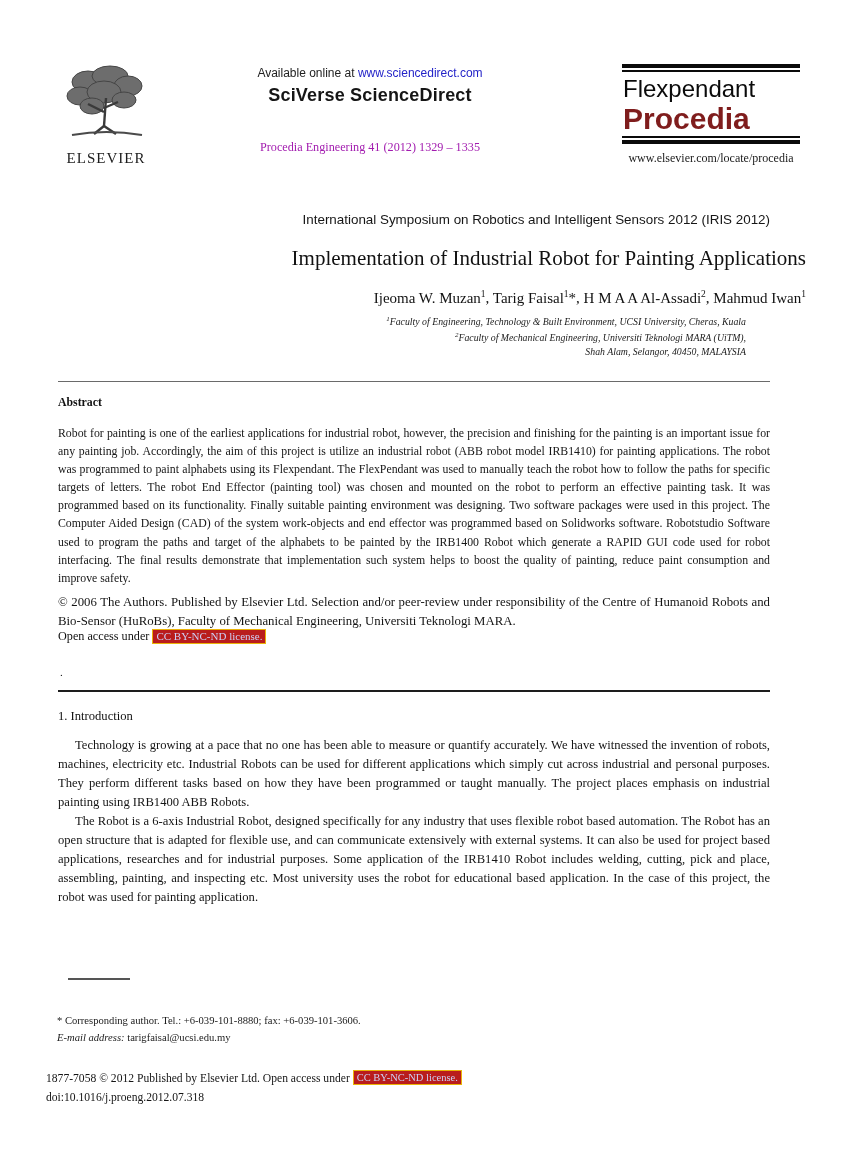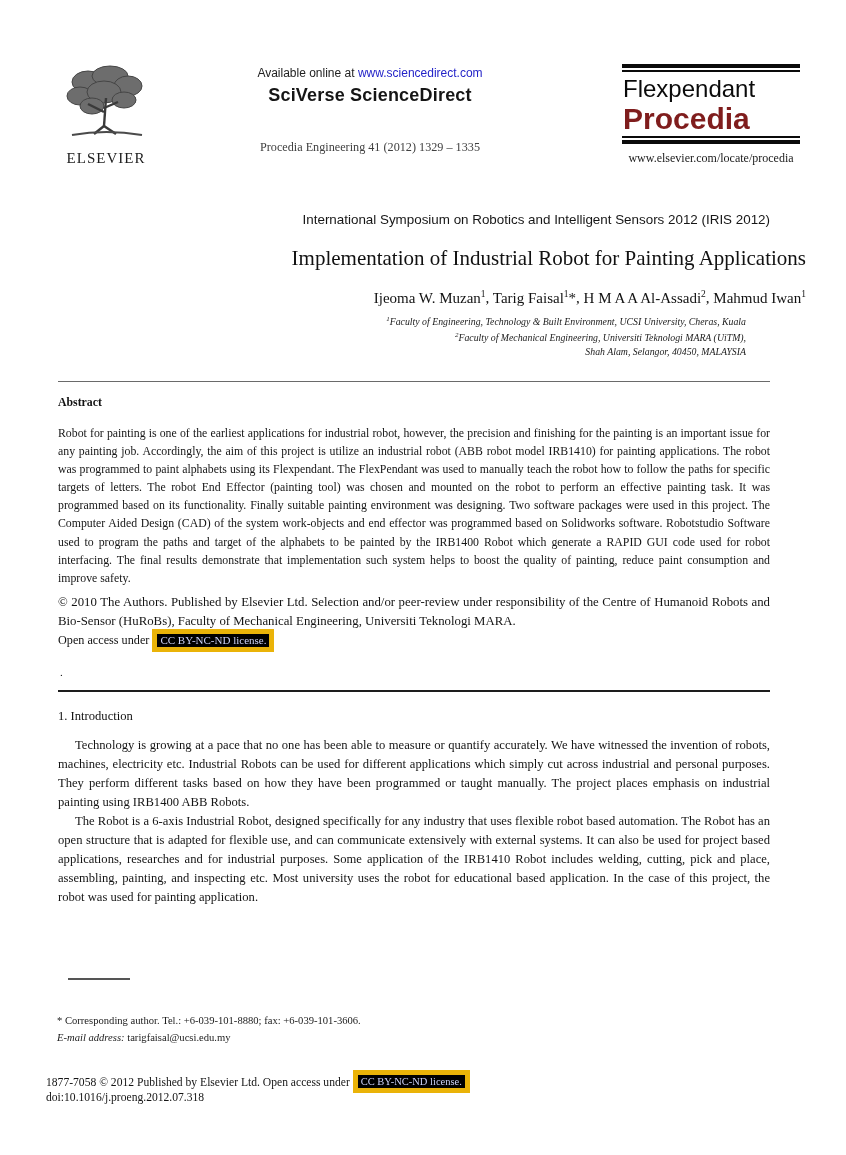--- a/index.html
+++ b/index.html
@@ -14,21 +14,21 @@
   .justify{text-align:justify;}
   a{text-decoration:none;}
 
   
   .elsevier-block{left:52px; top:64px; width:108px; text-align:center;}
   .elsevier-name{font-size:15px; letter-spacing:1px; color:#1c1c1c; margin-top:2px;}
   .header-center{left:190px; top:66px; width:360px; text-align:center;}
   .avail-line{font-size:12px; color:#222;}
   .link-blue{color:#2323c8;}
   .sciverse{font-size:18px; font-weight:bold; color:#151515; margin-top:5px; letter-spacing:.2px;}
-  .journal-ref{font-size:12.2px; margin-top:34px; color:#404040;}
+  .journal-ref{font-size:12.2px; margin-top:34px; color:#a21caf;}
 
   .eng-logo{left:622px; top:64px; width:178px;}
   .bar-thick{height:4px; background:#0a0a0a;}
   .bar-thin{height:2px; background:#0a0a0a; margin-top:2px;}
   .eng-line1{font-family:"Liberation Sans",sans-serif; font-size:24px; font-weight:400; color:#0a0a0a; line-height:27px; margin-top:3px; padding-left:1px;}
   .eng-line2{font-family:"Liberation Sans",sans-serif; font-size:30px; font-weight:bold; color:#7f1d1d; line-height:33px; padding-left:1px; margin-bottom:1px;}
   .eng-url{font-size:12px; text-align:center; margin-top:7px; color:#1a1a1a;}
 
   
   .conference{left:58px; top:212px; width:712px; font-size:13.4px; color:#161616;}
@@ -38,22 +38,22 @@
   .affiliations{left:100px; top:313px; width:646px; font-style:italic; font-size:9.8px; line-height:13.5px; color:#1a1a1a;}
   .affiliations sup{font-size:7px; font-style:italic;}
 
   .rule-1{left:58px; top:381px; width:712px; height:1px; background:#6a6a6a;}
   .abstract-heading{left:58px; top:395px; font-size:11.8px; font-weight:bold;}
   .abstract-body{left:58px; top:424px; width:712px; font-size:11.8px; line-height:18.1px; color:#151515;}
 
   .copyright{left:58px; top:593px; width:712px; font-size:12.8px; line-height:18.5px; color:#141414;}
   .open-access{left:58px; top:629px; width:712px; font-size:12.2px;}
   .license-box{
-    display:inline-block; background:#000000; color:#cdd2f8;
-    border:5px solid #eab308; padding:0 3px; line-height:13px; font-size:11px;
+    display:inline-block; background:#b91c1c; color:#cdd2f8;
+    border:1px solid #eab308; padding:0 3px; line-height:13px; font-size:11px;
   }
   .keywords{left:58px; top:649px; width:712px; font-size:10.6px; color:#161616;}
   .keywords .kw-label{font-style:italic; font-size:12.6px;}
   .stray-dot{left:60px; top:666px; font-size:11px;}
 
   .rule-2{left:58px; top:690px; width:712px; height:2px; background:#1d1d1d;}
 
   .intro-heading{left:58px; top:709px; font-size:12.6px; font-weight:normal;}
   .intro-body{left:58px; top:736px; width:712px; font-size:12.6px; line-height:19px; color:#141414;}
   .intro-body p{margin:0; text-indent:17px;}
@@ -123,21 +123,21 @@
     <div><sup>1</sup><span>Faculty of Engineering, Technology &amp; Built Environment, UCSI University, Cheras, Kuala</span></div>
     <div><sup>2</sup><span>Faculty of Mechanical Engineering, Universiti Teknologi MARA (UiTM),</span></div>
     <div><span>Shah Alam, Selangor, 40450, MALAYSIA</span></div>
   </div>
 
   <div class="abs rule-1"></div>
 
   <div class="abs abstract-heading">Abstract</div>
   <div class="abs abstract-body justify">Robot for painting is one of the earliest applications for industrial robot, however, the precision and finishing for the painting is an important issue for any painting job. Accordingly, the aim of this project is utilize an industrial robot (ABB robot model IRB1410) for painting applications. The robot was programmed to paint alphabets using its Flexpendant. The FlexPendant was used to manually teach the robot how to follow the paths for specific targets of letters. The robot End Effector (painting tool) was chosen and mounted on the robot to perform an effective painting task. It was programmed based on its functionality. Finally suitable painting environment was designing. Two software packages were used in this project. The Computer Aided Design (CAD) of the system work-objects and end effector was programmed based on Solidworks software. Robotstudio Software used to program the paths and target of the alphabets to be painted by the IRB1400 Robot which generate a RAPID GUI code used for robot interfacing. The final results demonstrate that implementation such system helps to boost the quality of painting, reduce paint consumption and improve safety.</div>
 
-  <div class="abs copyright justify">© 2010 The Authors. Published by Elsevier Ltd. Selection and/or peer-review under responsibility of the Centre of Humanoid Robots and Bio-Sensor (HuRoBs), Faculty of Mechanical Engineering, Universiti Teknologi MARA.</div>
+  <div class="abs copyright justify">© 2006 The Authors. Published by Elsevier Ltd. Selection and/or peer-review under responsibility of the Centre of Humanoid Robots and Bio-Sensor (HuRoBs), Faculty of Mechanical Engineering, Universiti Teknologi MARA.</div>
   <div class="abs open-access"><span>Open access under </span><a href="#" class="license-box">CC BY-NC-ND license.</a></div>
   <div class="abs stray-dot">.</div>
 
   <div class="abs rule-2"></div>
 
   <div class="abs intro-heading">1. Introduction</div>
   <div class="abs intro-body justify">
     <p>Technology is growing at a pace that no one has been able to measure or quantify accurately. We have witnessed the invention of robots, machines, electricity etc. Industrial Robots can be used for different applications which simply cut across industrial and personal purposes. They perform different tasks based on how they have been programmed or taught manually. The project places emphasis on industrial painting using IRB1400 ABB Robots.</p>
     <p>The Robot is a 6-axis Industrial Robot, designed specifically for any industry that uses flexible robot based automation. The Robot has an open structure that is adapted for flexible use, and can communicate extensively with external systems. It can also be used for project based applications, researches and for industrial purposes. Some application of the IRB1410 Robot includes welding, cutting, pick and place, assembling, painting, and inspecting etc. Most university uses the robot for educational based application. In the case of this project, the robot was used for painting application.</p>
   </div>

